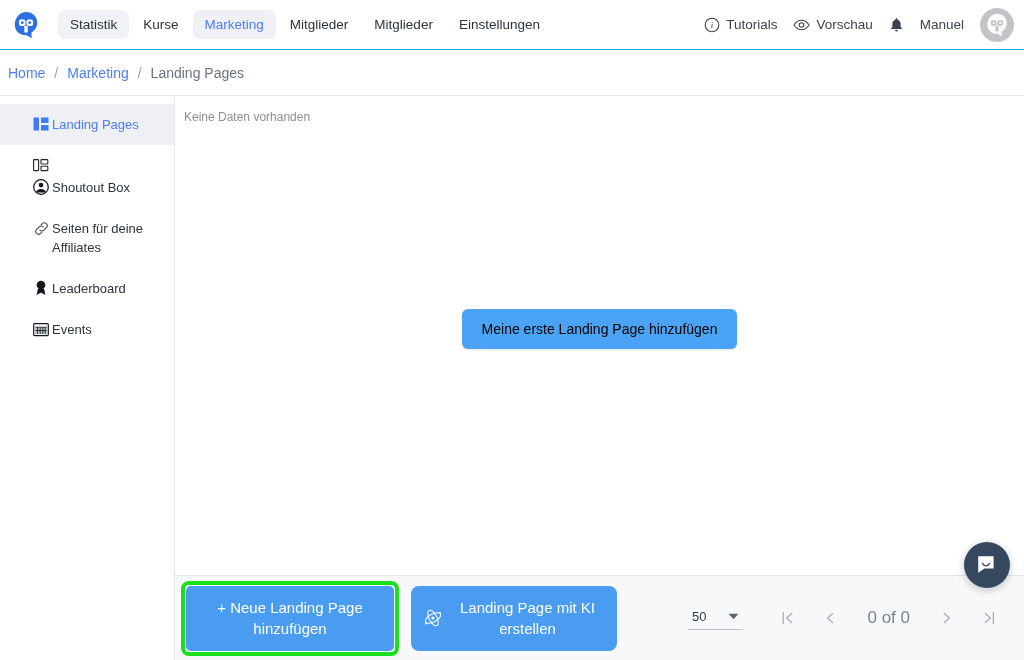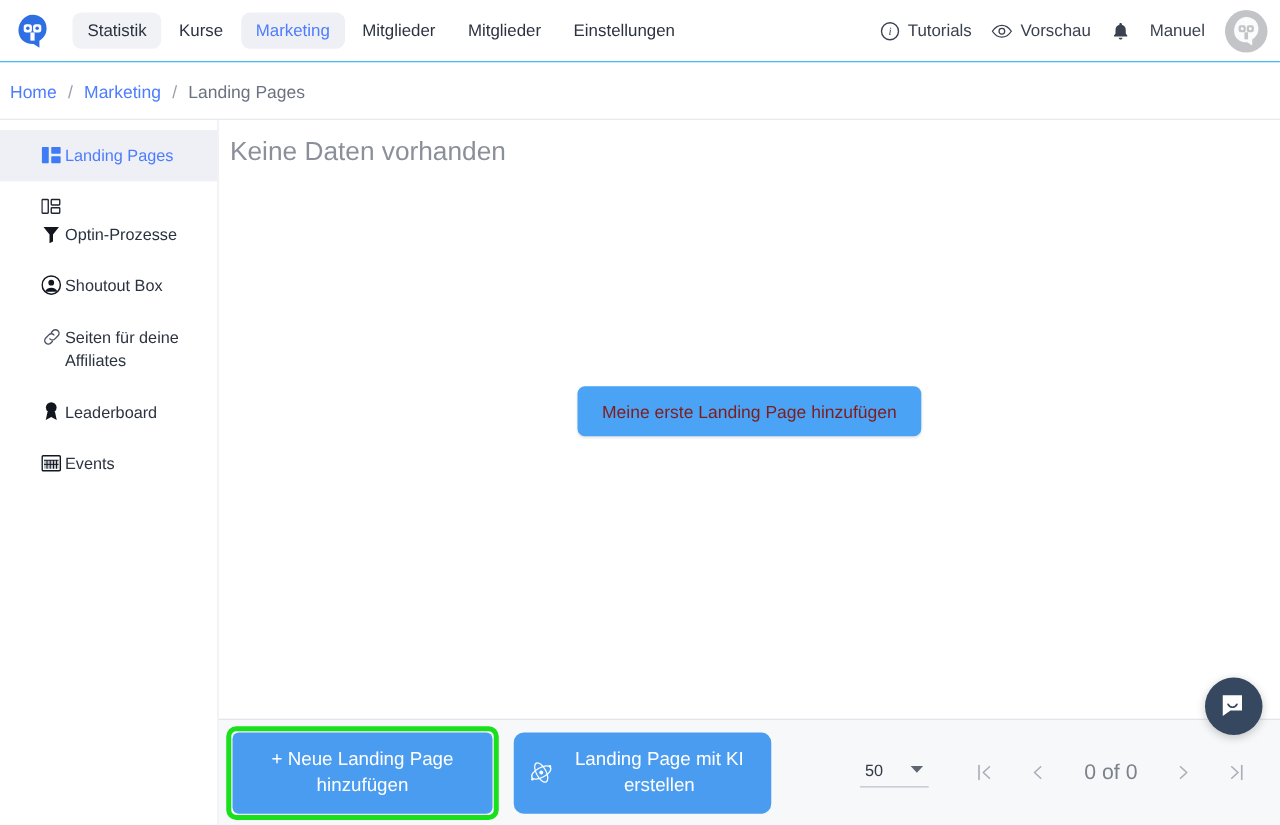--- a/index.html
+++ b/index.html
@@ -109,29 +109,29 @@
     position: relative;
     background: #ffffff;
     display: flex; flex-direction: column;
   }
   .content-main {
     flex: 1 1 auto;
     position: relative;
   }
   .empty-text {
     position: absolute; top: 14px; left: 9px;
-    font-size: 21px; color: #8a8f99;
+    font-size: 12px; color: #8a8f99;
   }
   .center-cta-wrap {
     position: absolute; left: 0; right: 0; top: 0; bottom: 0;
     display: flex; align-items: center; justify-content: center;
   }
   .cta-primary {
     background: #4aa3f5;
-    color: #7f1d1d;
+    color: #000000;
     border: none;
     border-radius: 6px;
     font-size: 14px;
     font-family: "Liberation Sans", sans-serif;
     padding: 12px 20px;
     cursor: pointer;
     box-shadow: 0 1px 2px rgba(0,0,0,0.10);
     margin-top: -14px;
   }
 
@@ -303,28 +303,20 @@
       <div class="side-item">
         <span class="side-ico">
           <svg width="16" height="16" viewBox="0 0 16 16">
             <rect x="0.6" y="2.6" width="5" height="11" rx="0.6" fill="none" stroke="#1f2430" stroke-width="1.1"></rect>
             <rect x="8" y="2.6" width="6.8" height="4.4" rx="0.6" fill="none" stroke="#1f2430" stroke-width="1.1"></rect>
             <rect x="8" y="9.2" width="6.8" height="4.4" rx="0.6" fill="none" stroke="#1f2430" stroke-width="1.1"></rect>
           </svg>
         </span>
       </div>
 
-      <div class="side-item">
-        <span class="side-ico">
-          <svg width="14" height="15" viewBox="0 0 14 15">
-            <path d="M0.8 1.6h12.4L8.4 7.6v5.6L5.6 14.6V7.6z" fill="#12161f"></path>
-          </svg>
-        </span>
-        <span class="side-label">Optin-Prozesse</span>
-      </div>
 
       <div class="side-item">
         <span class="side-ico">
           <svg width="16" height="16" viewBox="0 0 16 16">
             <circle cx="8" cy="8" r="7.3" fill="none" stroke="#12161f" stroke-width="1.2"></circle>
             <circle cx="8" cy="6.1" r="2.3" fill="#12161f"></circle>
             <path d="M2.9 13.4c.9-2.2 2.8-3.3 5.1-3.3s4.2 1.1 5.1 3.3z" fill="#12161f"></path>
           </svg>
         </span>
         <span class="side-label">Shoutout Box</span>

